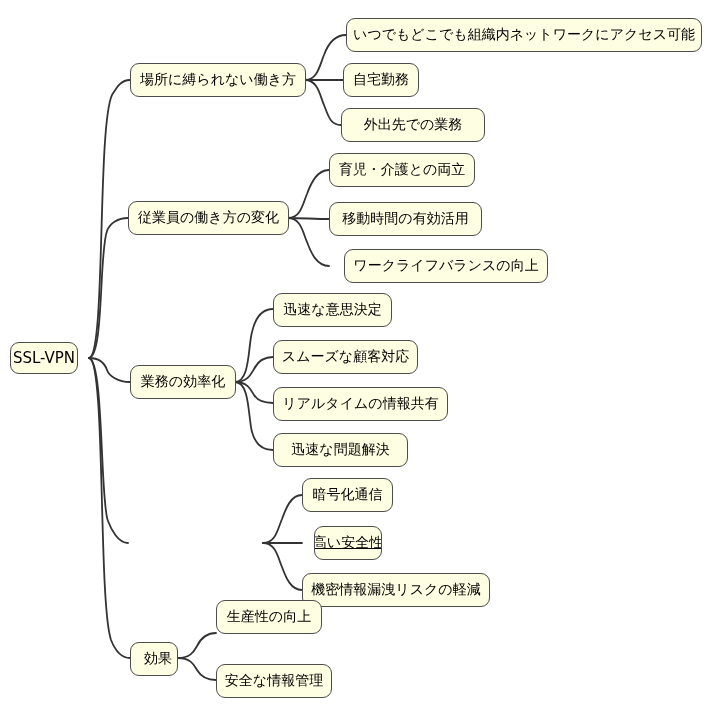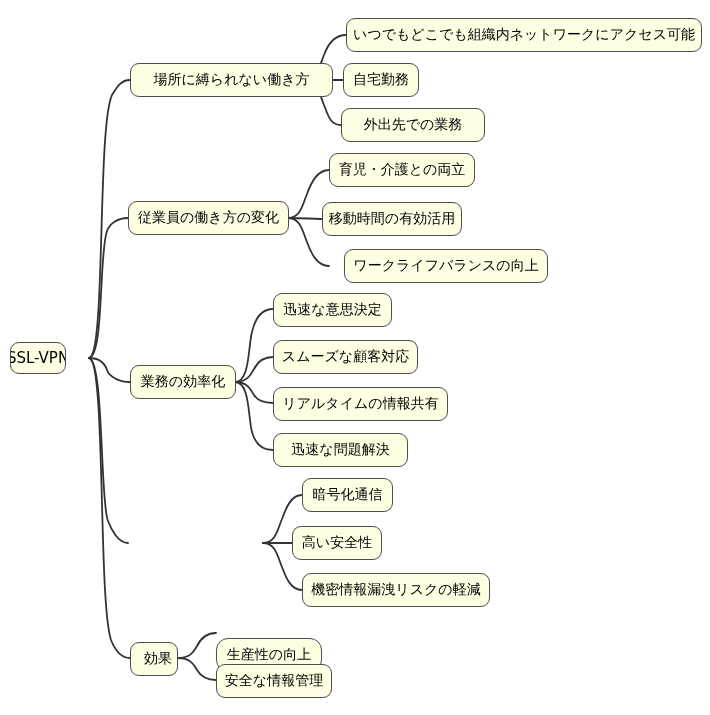--- a/index.html
+++ b/index.html
@@ -75,39 +75,39 @@
     <path d="M 235,382 C 250,382 248,417 252,432 C 255,443 261,450 273,450"></path>
 
     <path d="M 263,543 C 276,543 278,528 282,519 C 286,508 291,495 302,495"></path>
     <path d="M 263,543 C 276,543 289,543 302,543"></path>
     <path d="M 263,543 C 276,543 278,558 282,567 C 286,578 291,590 302,590"></path>
 
     <path d="M 178,658 C 191,658 194,651 197,646 C 200,640 205,633 216,633"></path>
     <path d="M 178,658 C 191,658 194,665 197,670 C 200,675 205,680 216,680"></path>
   </svg>
 
-  <div class="node root" style="left:10px; top:342px; width:56px;">SSL-VPN</div>
+  <div class="node root" style="left:10px; top:342px; width:68px;">SSL-VPN</div>
 
-  <div class="node" style="left:130px; top:63px; width:203px;">場所に縛られない働き方</div>
+  <div class="node" style="left:130px; top:63px; width:176px;">場所に縛られない働き方</div>
   <div class="node" style="left:346px; top:18px; width:356px;">いつでもどこでも組織内ネットワークにアクセス可能</div>
   <div class="node" style="left:343px; top:63px; width:76px;">自宅勤務</div>
   <div class="node" style="left:341px; top:108px; width:144px;">外出先での業務</div>
 
   <div class="node" style="left:128px; top:201px; width:161px;">従業員の働き方の変化</div>
   <div class="node" style="left:329px; top:153px; width:146px;">育児・介護との両立</div>
-  <div class="node" style="left:322px; top:202px; width:140px;">移動時間の有効活用</div>
+  <div class="node" style="left:329px; top:202px; width:153px;">移動時間の有効活用</div>
   <div class="node" style="left:344px; top:249px; width:204px;">ワークライフバランスの向上</div>
 
   <div class="node" style="left:130px; top:365px; width:106px;">業務の効率化</div>
   <div class="node" style="left:273px; top:293px; width:119px;">迅速な意思決定</div>
   <div class="node" style="left:273px; top:340px; width:145px;">スムーズな顧客対応</div>
   <div class="node" style="left:273px; top:387px; width:175px;">リアルタイムの情報共有</div>
   <div class="node" style="left:273px; top:433px; width:135px;">迅速な問題解決</div>
 
   <div class="node" style="left:302px; top:478px; width:91px;">暗号化通信</div>
-  <div class="node" style="left:292px; top:526px; width:90px;">高い安全性</div>
+  <div class="node" style="left:314px; top:526px; width:68px;text-decoration:underline;">高い安全性</div>
   <div class="node" style="left:302px; top:573px; width:188px;">機密情報漏洩リスクの軽減</div>
 
   <div class="node" style="left:130px; top:642px; width:48px;padding-left:8px;">効果</div>
-  <div class="node" style="left:216px; top:638px; width:106px;border-radius:12px;">生産性の向上</div>
+  <div class="node" style="left:216px; top:600px; width:106px;">生産性の向上</div>
   <div class="node" style="left:216px; top:664px; width:116px;">安全な情報管理</div>
 
 </div>
 
 </body></html>

